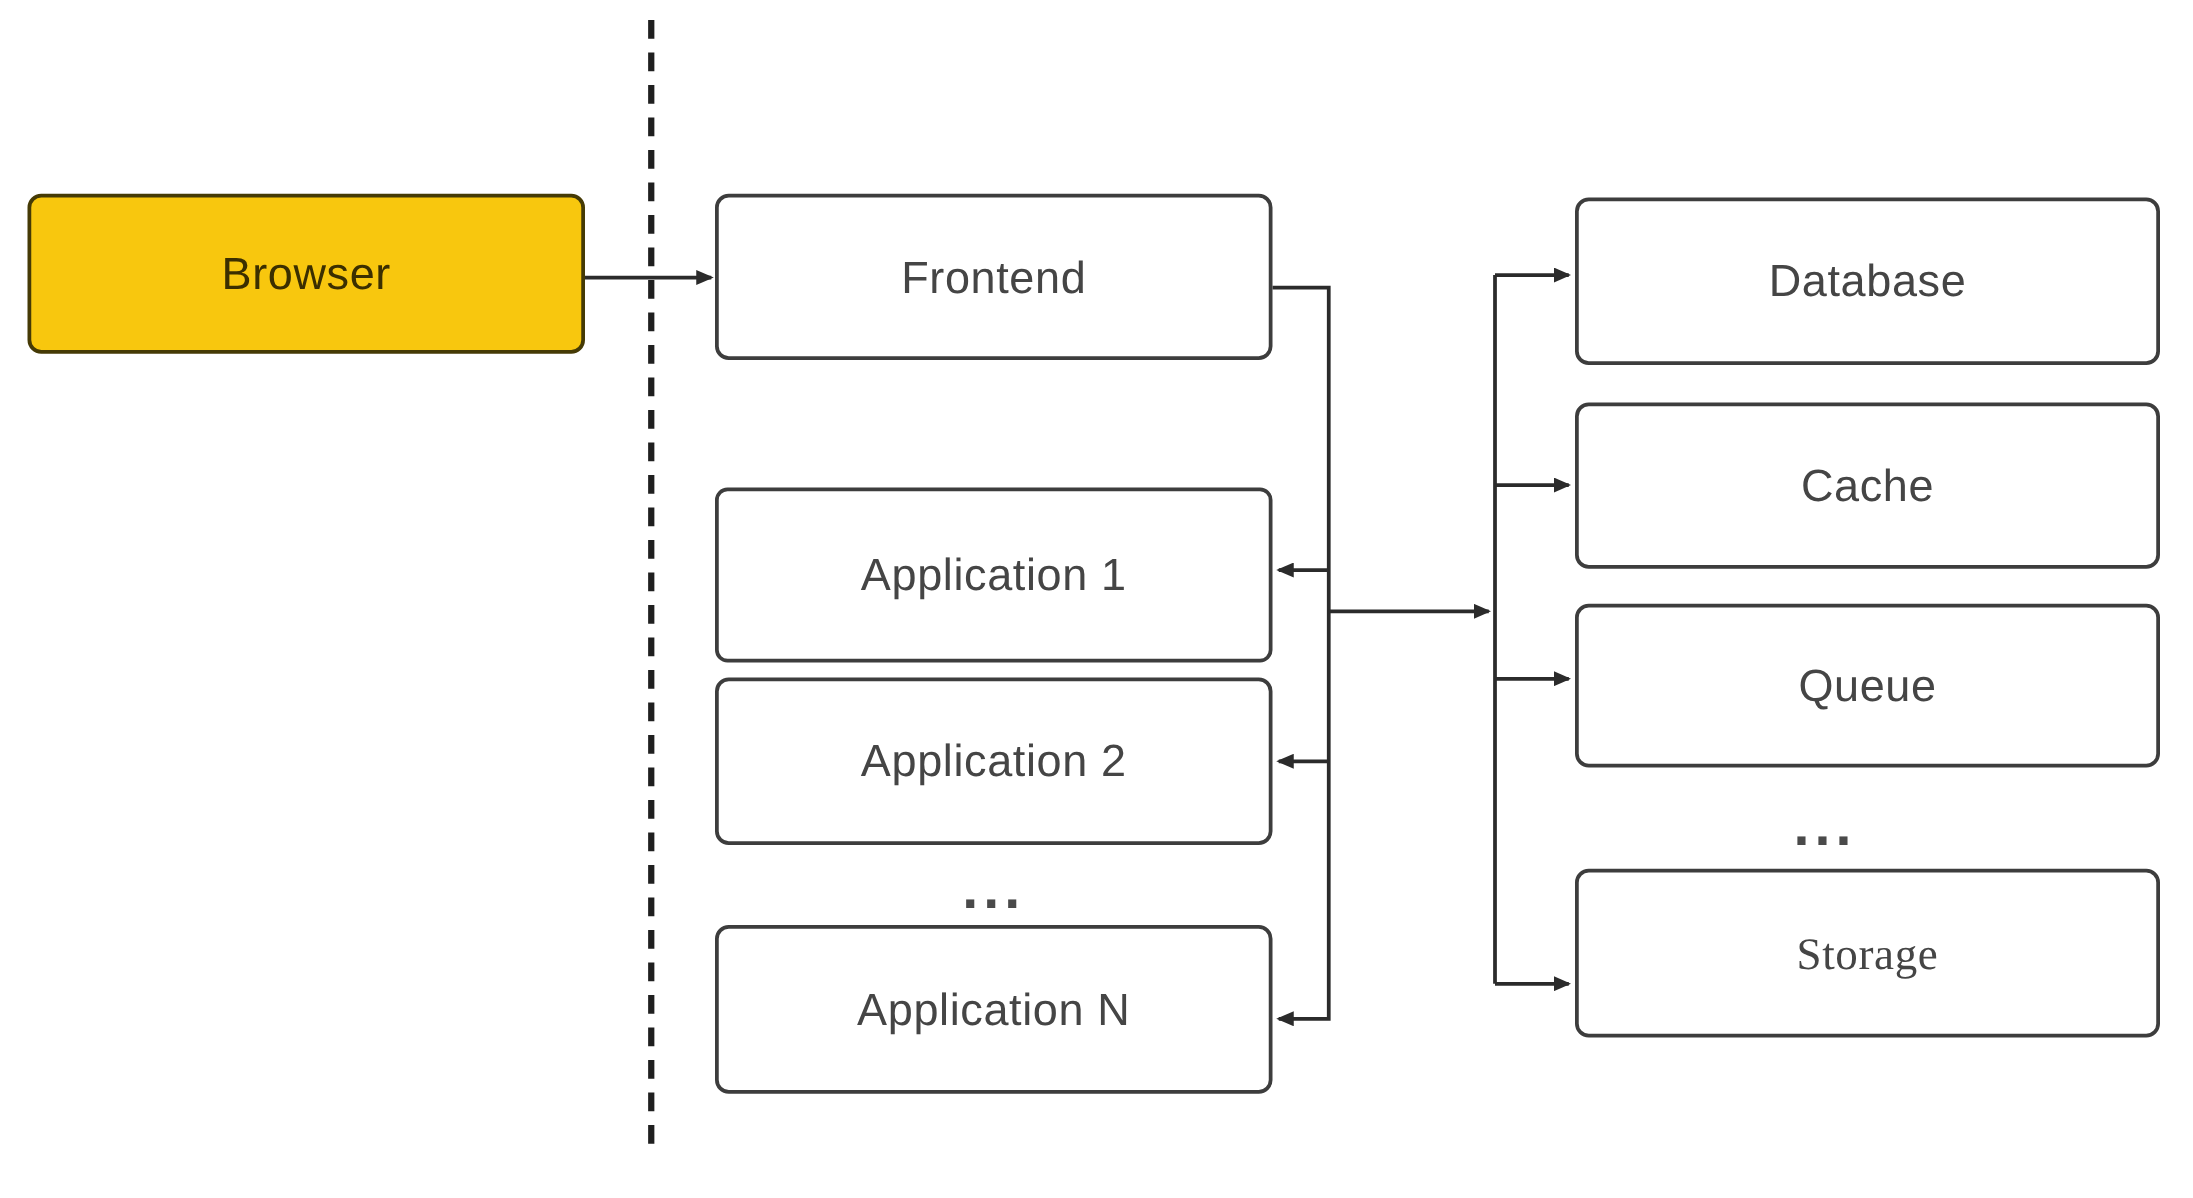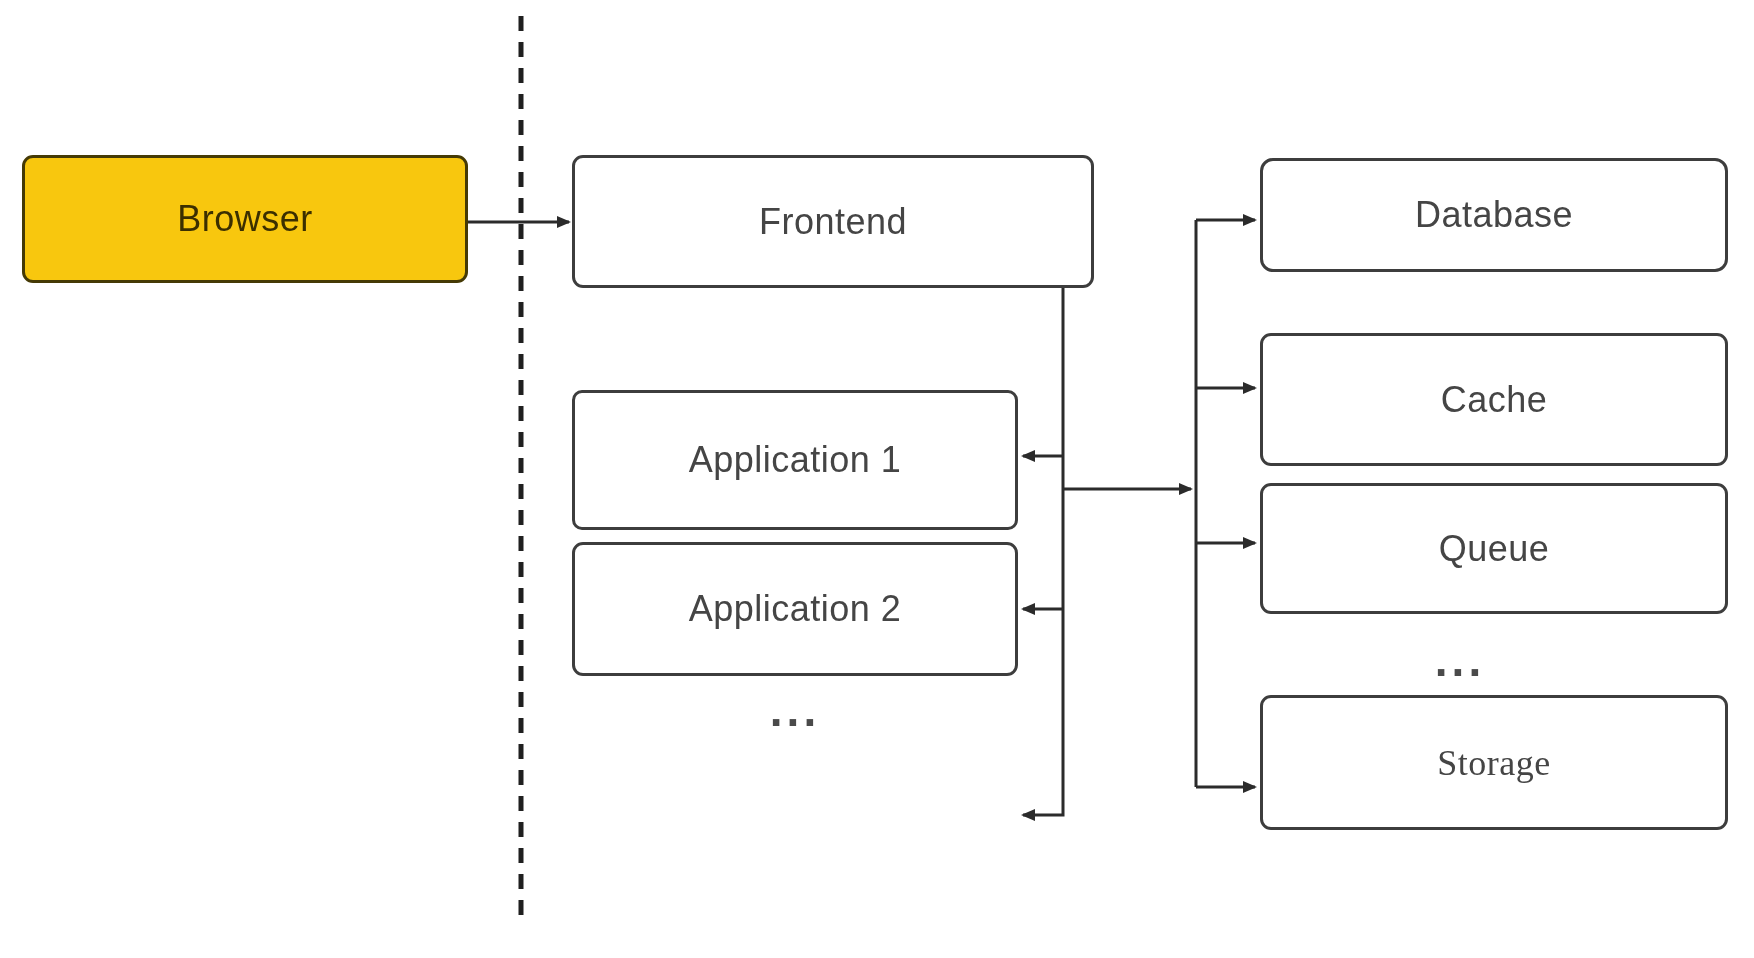--- a/index.html
+++ b/index.html
@@ -48,26 +48,26 @@
     justify-content: center;
     font-size: 46px;
     font-weight: bold;
     color: #4a4a4a;
     letter-spacing: 4px;
     line-height: 0;
     user-select: none;
   }
   
   #browser   { left: 22px;   top: 155px; width: 446px; height: 128px; }
-  #frontend  { left: 572px;  top: 155px; width: 522px; height: 133px; }
+  #frontend  { left: 572px;  top: 155px; width: 446px; height: 133px; }
   #app1      { left: 572px;  top: 390px; width: 446px; height: 140px; border-radius: 10px; }
   #app2      { left: 572px;  top: 542px; width: 446px; height: 134px; }
   #appN      { left: 572px;  top: 740px; width: 446px; height: 135px; }
-  #database  { left: 1260px; top: 158px; width: 468px; height: 114px; border-radius: 13px; }
-  #cache     { left: 1260px; top: 333px; width: 468px; height: 133px; }
+  #database  { left: 1260px; top: 158px; width: 468px; height: 134px; }
+  #cache     { left: 1260px; top: 322px; width: 468px; height: 133px; }
   #queue     { left: 1260px; top: 483px; width: 468px; height: 131px; }
   #storage   { left: 1260px; top: 695px; width: 468px; height: 135px; font-family: Liberation Serif, serif; }
   #apps-ellipsis     { left: 735px;  top: 688px; width: 120px; height: 44px; }
   #services-ellipsis { left: 1400px; top: 638px; width: 120px; height: 44px; }
 </style>
 </head>
 <body>
 
 <div class="canvas">
 
@@ -104,20 +104,21 @@
   <div class="node accent" id="browser">Browser</div>
 
   <div class="node" id="frontend">Frontend</div>
 
   <div class="node" id="app1">Application 1</div>
 
   <div class="node" id="app2">Application 2</div>
 
   <div class="ellipsis" id="apps-ellipsis">...</div>
 
+  <div class="node" id="appN">Application N</div>
 
   <div class="node" id="database">Database</div>
 
   <div class="node" id="cache">Cache</div>
 
   <div class="node" id="queue">Queue</div>
 
   <div class="ellipsis" id="services-ellipsis">...</div>
 
   <div class="node" id="storage">Storage</div>

